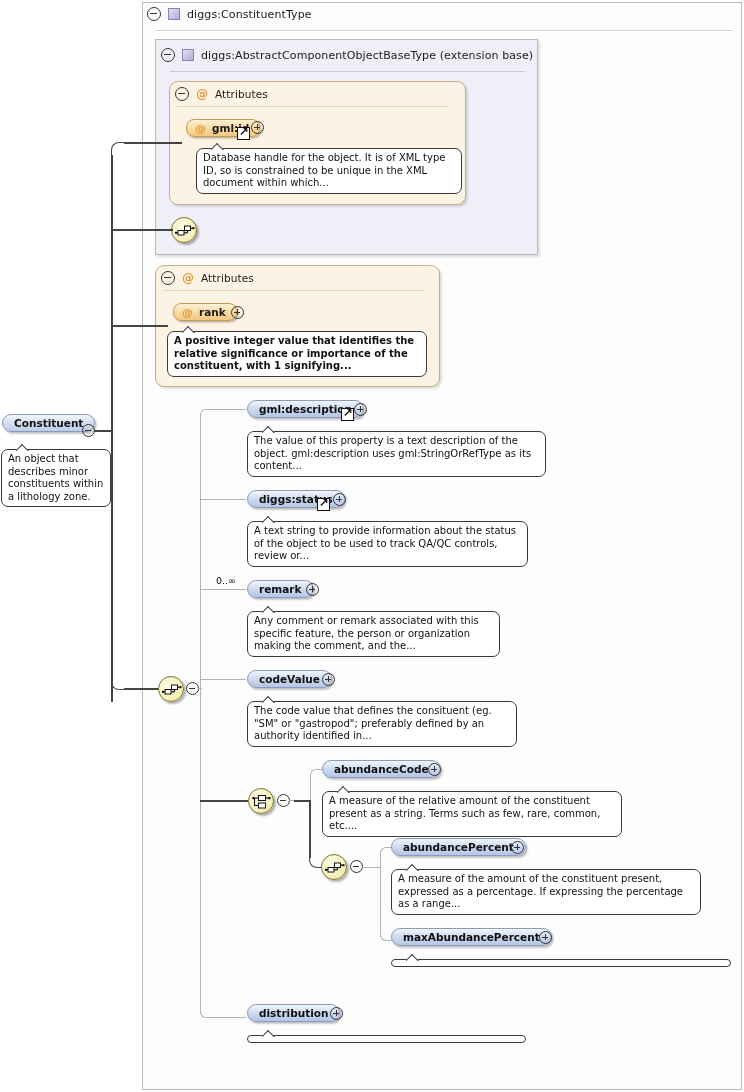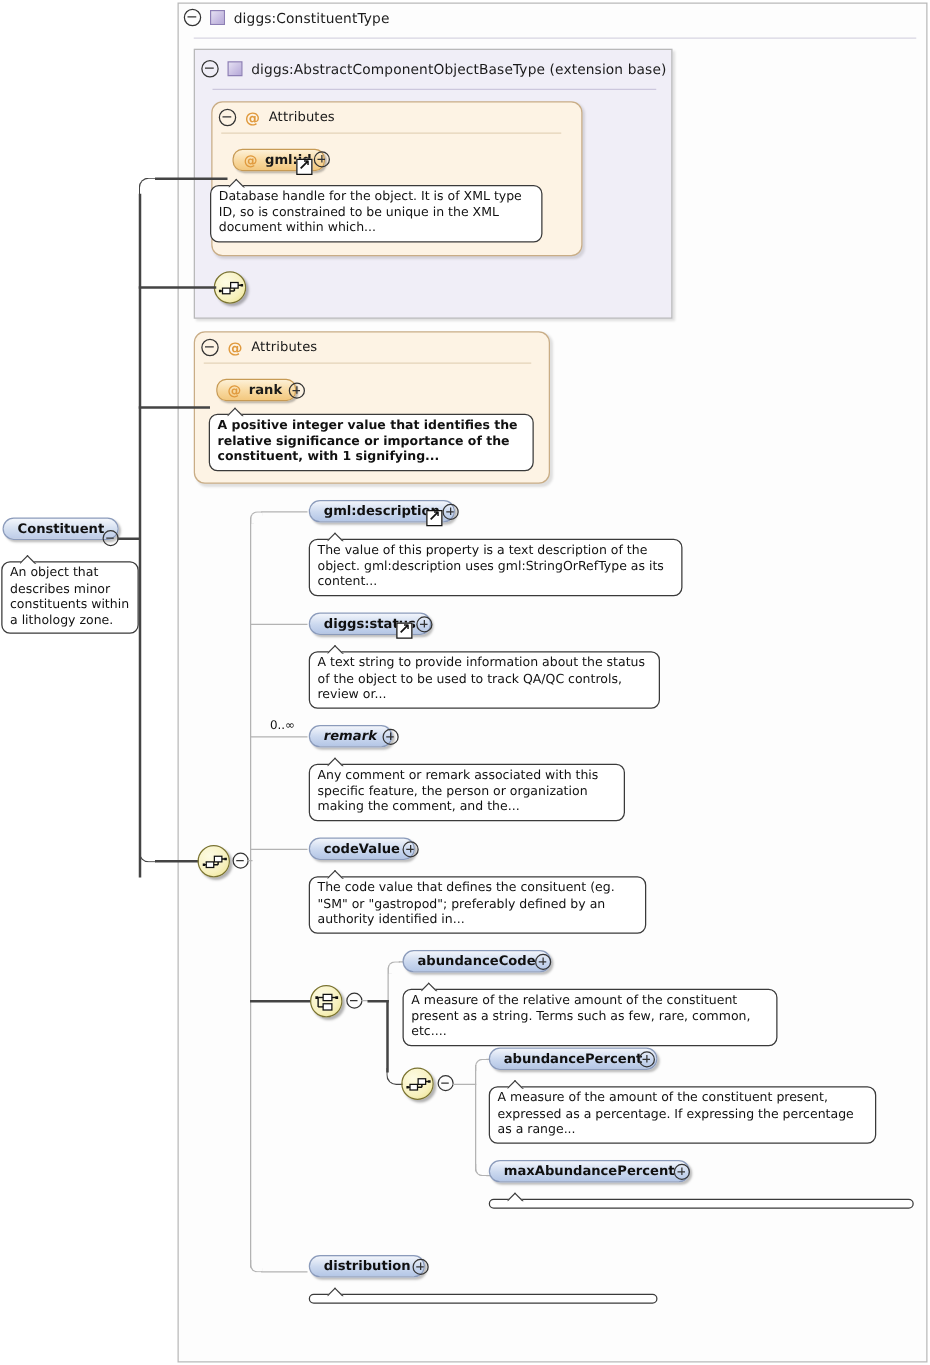--- a/index.html
+++ b/index.html
@@ -165,21 +165,21 @@
 <div class="attr-line" style="left:177px;top:106px;width:272px;"></div>
 
 <div class="attr-pill" style="left:186px;top:119px;">
   <span class="at-glyph" style="font-size:11px;">@</span>
   <span>gml:id</span>
 </div>
 <div class="ref-arrow" style="left:237px;top:127px;"><span>↗</span></div>
 <div class="abs" style="left:251px;top:121px;">
   <span class="tog sm plus"></span>
 </div>
-<div class="doc" style="left:168px;top:148px;width:266px;">
+<div class="doc" style="left:196px;top:148px;width:266px;">
   <span class="beak"></span>
   <span>Database handle for the object. It is of XML type ID, so is constrained to be unique in the XML document within which...</span>
 </div>
 
 <div class="node" style="left:171px;top:217px;">
   <svg width="20" height="20" viewBox="0 0 20 20">
     <rect x="3" y="9.5" width="6" height="4.5" fill="#fff" stroke="#111" stroke-width="1"></rect>
     <rect x="9.5" y="5" width="6" height="4.5" fill="#fff" stroke="#111" stroke-width="1"></rect>
     <line x1="0.5" y1="11.8" x2="3" y2="11.8" stroke="#111" stroke-width="1.2"></line>
     <line x1="9" y1="11.8" x2="12.5" y2="11.8" stroke="#111" stroke-width="1.2"></line>
@@ -280,21 +280,21 @@
 <div class="abs" style="left:333px;top:493px;">
   <span class="tog sm plus"></span>
 </div>
 <div class="doc" style="left:247px;top:521px;width:281px;">
   <span class="beak"></span>
   <span>A text string to provide information about the status of the object to be used to track QA/QC controls, review or...</span>
 </div>
 
 <div class="ln thin" style="left:200px;top:589px;width:46px;height:1px;"></div>
 <div class="card" style="left:216px;top:575px;">0..∞</div>
-<div class="el-pill" style="left:247px;top:580px;font-style:italic;">
+<div class="el-pill" style="left:247px;top:580px;">
   <span>remark</span>
 </div>
 <div class="abs" style="left:306px;top:583px;">
   <span class="tog sm plus"></span>
 </div>
 <div class="doc" style="left:247px;top:611px;width:253px;">
   <span class="beak"></span>
   <span>Any comment or remark associated with this specific feature, the person or organization making the comment, and the...</span>
 </div>
 

